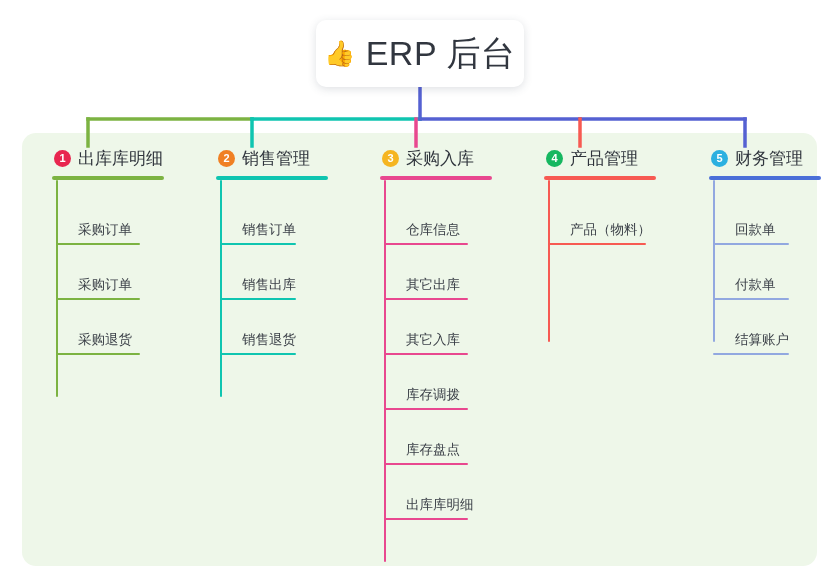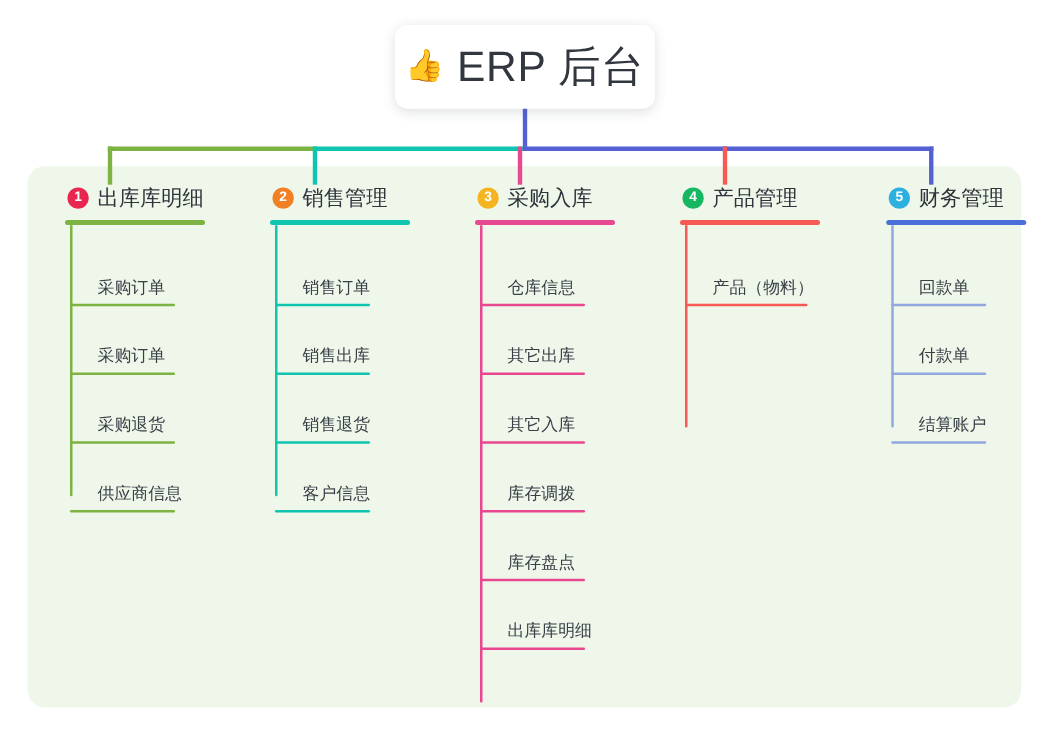--- a/index.html
+++ b/index.html
@@ -187,24 +187,20 @@
             <div class="leaf-rule" style="width: 84px; background: rgb(124, 179, 66);"></div>
           </div>
           <div class="leaf">
             <span class="leaf-text">采购订单</span>
             <div class="leaf-rule" style="width: 84px; background: rgb(124, 179, 66);"></div>
           </div>
           <div class="leaf">
             <span class="leaf-text">采购退货</span>
             <div class="leaf-rule" style="width: 84px; background: rgb(124, 179, 66);"></div>
           </div>
-          <div class="leaf">
-            <span class="leaf-text">供应商信息</span>
-            <div class="leaf-rule" style="width: 84px; background: rgb(124, 179, 66);"></div>
-          </div>
         </div>
       </div>
       <div class="column" style="left: 200px;">
         <div class="col-head">
           <span class="badge" style="background: rgb(240, 128, 35);">2</span>
           <span class="col-title">销售管理</span>
         </div>
         <div class="head-rule" style="width: 112px; background: rgb(15, 197, 176);"></div>
         <div class="leaves">
           <div class="spine" style="background: rgb(15, 197, 176); height: 217px;"></div>
@@ -213,24 +209,20 @@
             <div class="leaf-rule" style="width: 76px; background: rgb(15, 197, 176);"></div>
           </div>
           <div class="leaf">
             <span class="leaf-text">销售出库</span>
             <div class="leaf-rule" style="width: 76px; background: rgb(15, 197, 176);"></div>
           </div>
           <div class="leaf">
             <span class="leaf-text">销售退货</span>
             <div class="leaf-rule" style="width: 76px; background: rgb(15, 197, 176);"></div>
           </div>
-          <div class="leaf">
-            <span class="leaf-text">客户信息</span>
-            <div class="leaf-rule" style="width: 76px; background: rgb(15, 197, 176);"></div>
-          </div>
         </div>
       </div>
       <div class="column" style="left: 364px;">
         <div class="col-head">
           <span class="badge" style="background: rgb(245, 181, 33);">3</span>
           <span class="col-title">采购入库</span>
         </div>
         <div class="head-rule" style="width: 112px; background: rgb(232, 72, 143);"></div>
         <div class="leaves">
           <div class="spine" style="background: rgb(232, 72, 143); height: 382px;"></div>

